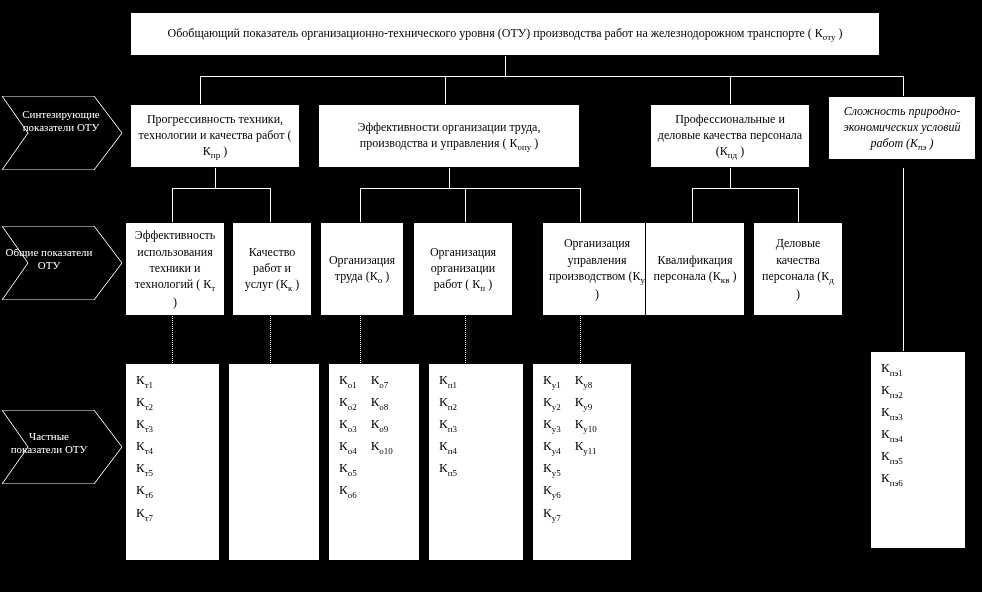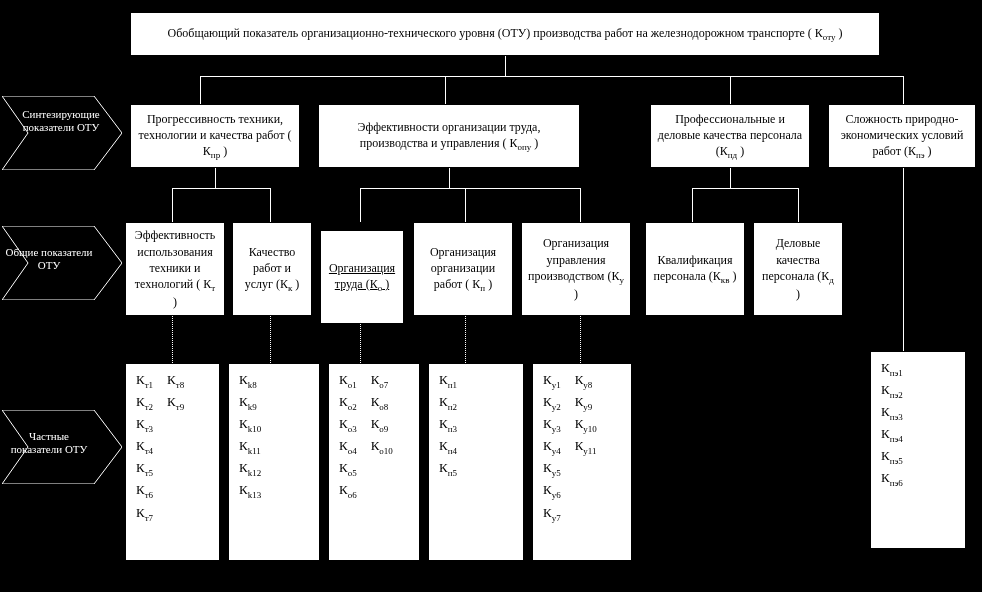--- a/index.html
+++ b/index.html
@@ -86,21 +86,21 @@
 
 <div class="box" style="left:130px; top:104px; width:170px; height:64px;">
   <div class="box-inner"><span>Прогрессивность техники, технологии и качества работ ( К</span><span class="sub">пр</span><span> )</span></div>
 </div>
 <div class="box" style="left:318px; top:104px; width:262px; height:64px;">
   <div class="box-inner"><span>Эффективности организации труда, производства и управления ( К</span><span class="sub">опу</span><span> )</span></div>
 </div>
 <div class="box" style="left:650px; top:104px; width:160px; height:64px;">
   <div class="box-inner"><span>Профессиональные и деловые качества персонала (К</span><span class="sub">пд</span><span> )</span></div>
 </div>
-<div class="box" style="left:828px; top:104px; width:148px; height:64px;">
+<div class="box" style="left:828px; top:96px; width:148px; height:64px;font-style:italic;">
   <div class="box-inner"><span>Сложность природно-экономических условий работ (К</span><span class="sub">пэ</span><span> )</span></div>
 </div>
 
 <div class="line vline" style="left:215px; top:168px; height:20px;"></div>
 <div class="line hline" style="left:172px; top:188px; width:98px;"></div>
 <div class="line vline" style="left:172px; top:188px; height:34px;"></div>
 <div class="line vline" style="left:270px; top:188px; height:34px;"></div>
 
 <div class="line vline" style="left:449px; top:168px; height:20px;"></div>
 <div class="line hline" style="left:360px; top:188px; width:220px;"></div>
@@ -121,27 +121,27 @@
       <polygon points="0,0 92,0 120,37 92,74 0,74 26,37" fill="none" stroke="#fff" stroke-width="1"></polygon>
     </svg>
 </div>
 
 <div class="box" style="left:125px; top:222px; width:100px; height:94px;">
   <div class="box-inner"><span>Эффективность использования техники и технологий ( К</span><span class="sub">т</span><span> )</span></div>
 </div>
 <div class="box" style="left:232px; top:222px; width:80px; height:94px;">
   <div class="box-inner"><span>Качество работ и услуг (К</span><span class="sub">к</span><span> )</span></div>
 </div>
-<div class="box" style="left:320px; top:230px; width:84px; height:94px;text-decoration:underline;">
+<div class="box" style="left:320px; top:222px; width:84px; height:94px;">
   <div class="box-inner"><span>Организация труда (К</span><span class="sub">о</span><span> )</span></div>
 </div>
 <div class="box" style="left:413px; top:222px; width:100px; height:94px;">
   <div class="box-inner"><span>Организация организации работ ( К</span><span class="sub">п</span><span> )</span></div>
 </div>
-<div class="box" style="left:521px; top:222px; width:110px; height:94px;">
+<div class="box" style="left:542px; top:222px; width:110px; height:94px;">
   <div class="box-inner"><span>Организация управления производством (К</span><span class="sub">у</span><span> )</span></div>
 </div>
 <div class="box" style="left:645px; top:222px; width:100px; height:94px;">
   <div class="box-inner"><span>Квалификация персонала (К</span><span class="sub">кв</span><span> )</span></div>
 </div>
 <div class="box" style="left:753px; top:222px; width:90px; height:94px;justify-content:center;">
   <div class="box-inner"><span>Деловые качества персонала (К</span><span class="sub">д</span><span> )</span></div>
 </div>
 
 <div class="dotted-v" style="left:172px; top:316px; height:47px;"></div>
@@ -160,34 +160,22 @@
 <div class="private" style="left:125px; top:363px; width:95px; height:198px;">
     <div class="col">
       <div>К<span class="sub">т1</span></div>
       <div>К<span class="sub">т2</span></div>
       <div>К<span class="sub">т3</span></div>
       <div>К<span class="sub">т4</span></div>
       <div>К<span class="sub">т5</span></div>
       <div>К<span class="sub">т6</span></div>
       <div>К<span class="sub">т7</span></div>
     </div>
-    <div class="col">
-      <div>К<span class="sub">т8</span></div>
-      <div>К<span class="sub">т9</span></div>
-    </div>
   </div>
 <div class="private" style="left:228px; top:363px; width:92px; height:198px;">
-    <div class="col">
-      <div>К<span class="sub">k8</span></div>
-      <div>К<span class="sub">k9</span></div>
-      <div>К<span class="sub">k10</span></div>
-      <div>К<span class="sub">k11</span></div>
-      <div>К<span class="sub">k12</span></div>
-      <div>К<span class="sub">k13</span></div>
-    </div>
   </div>
 <div class="private" style="left:328px; top:363px; width:92px; height:198px;">
     <div class="col">
       <div>К<span class="sub">о1</span></div>
       <div>К<span class="sub">о2</span></div>
       <div>К<span class="sub">о3</span></div>
       <div>К<span class="sub">о4</span></div>
       <div>К<span class="sub">о5</span></div>
       <div>К<span class="sub">о6</span></div>
     </div>

